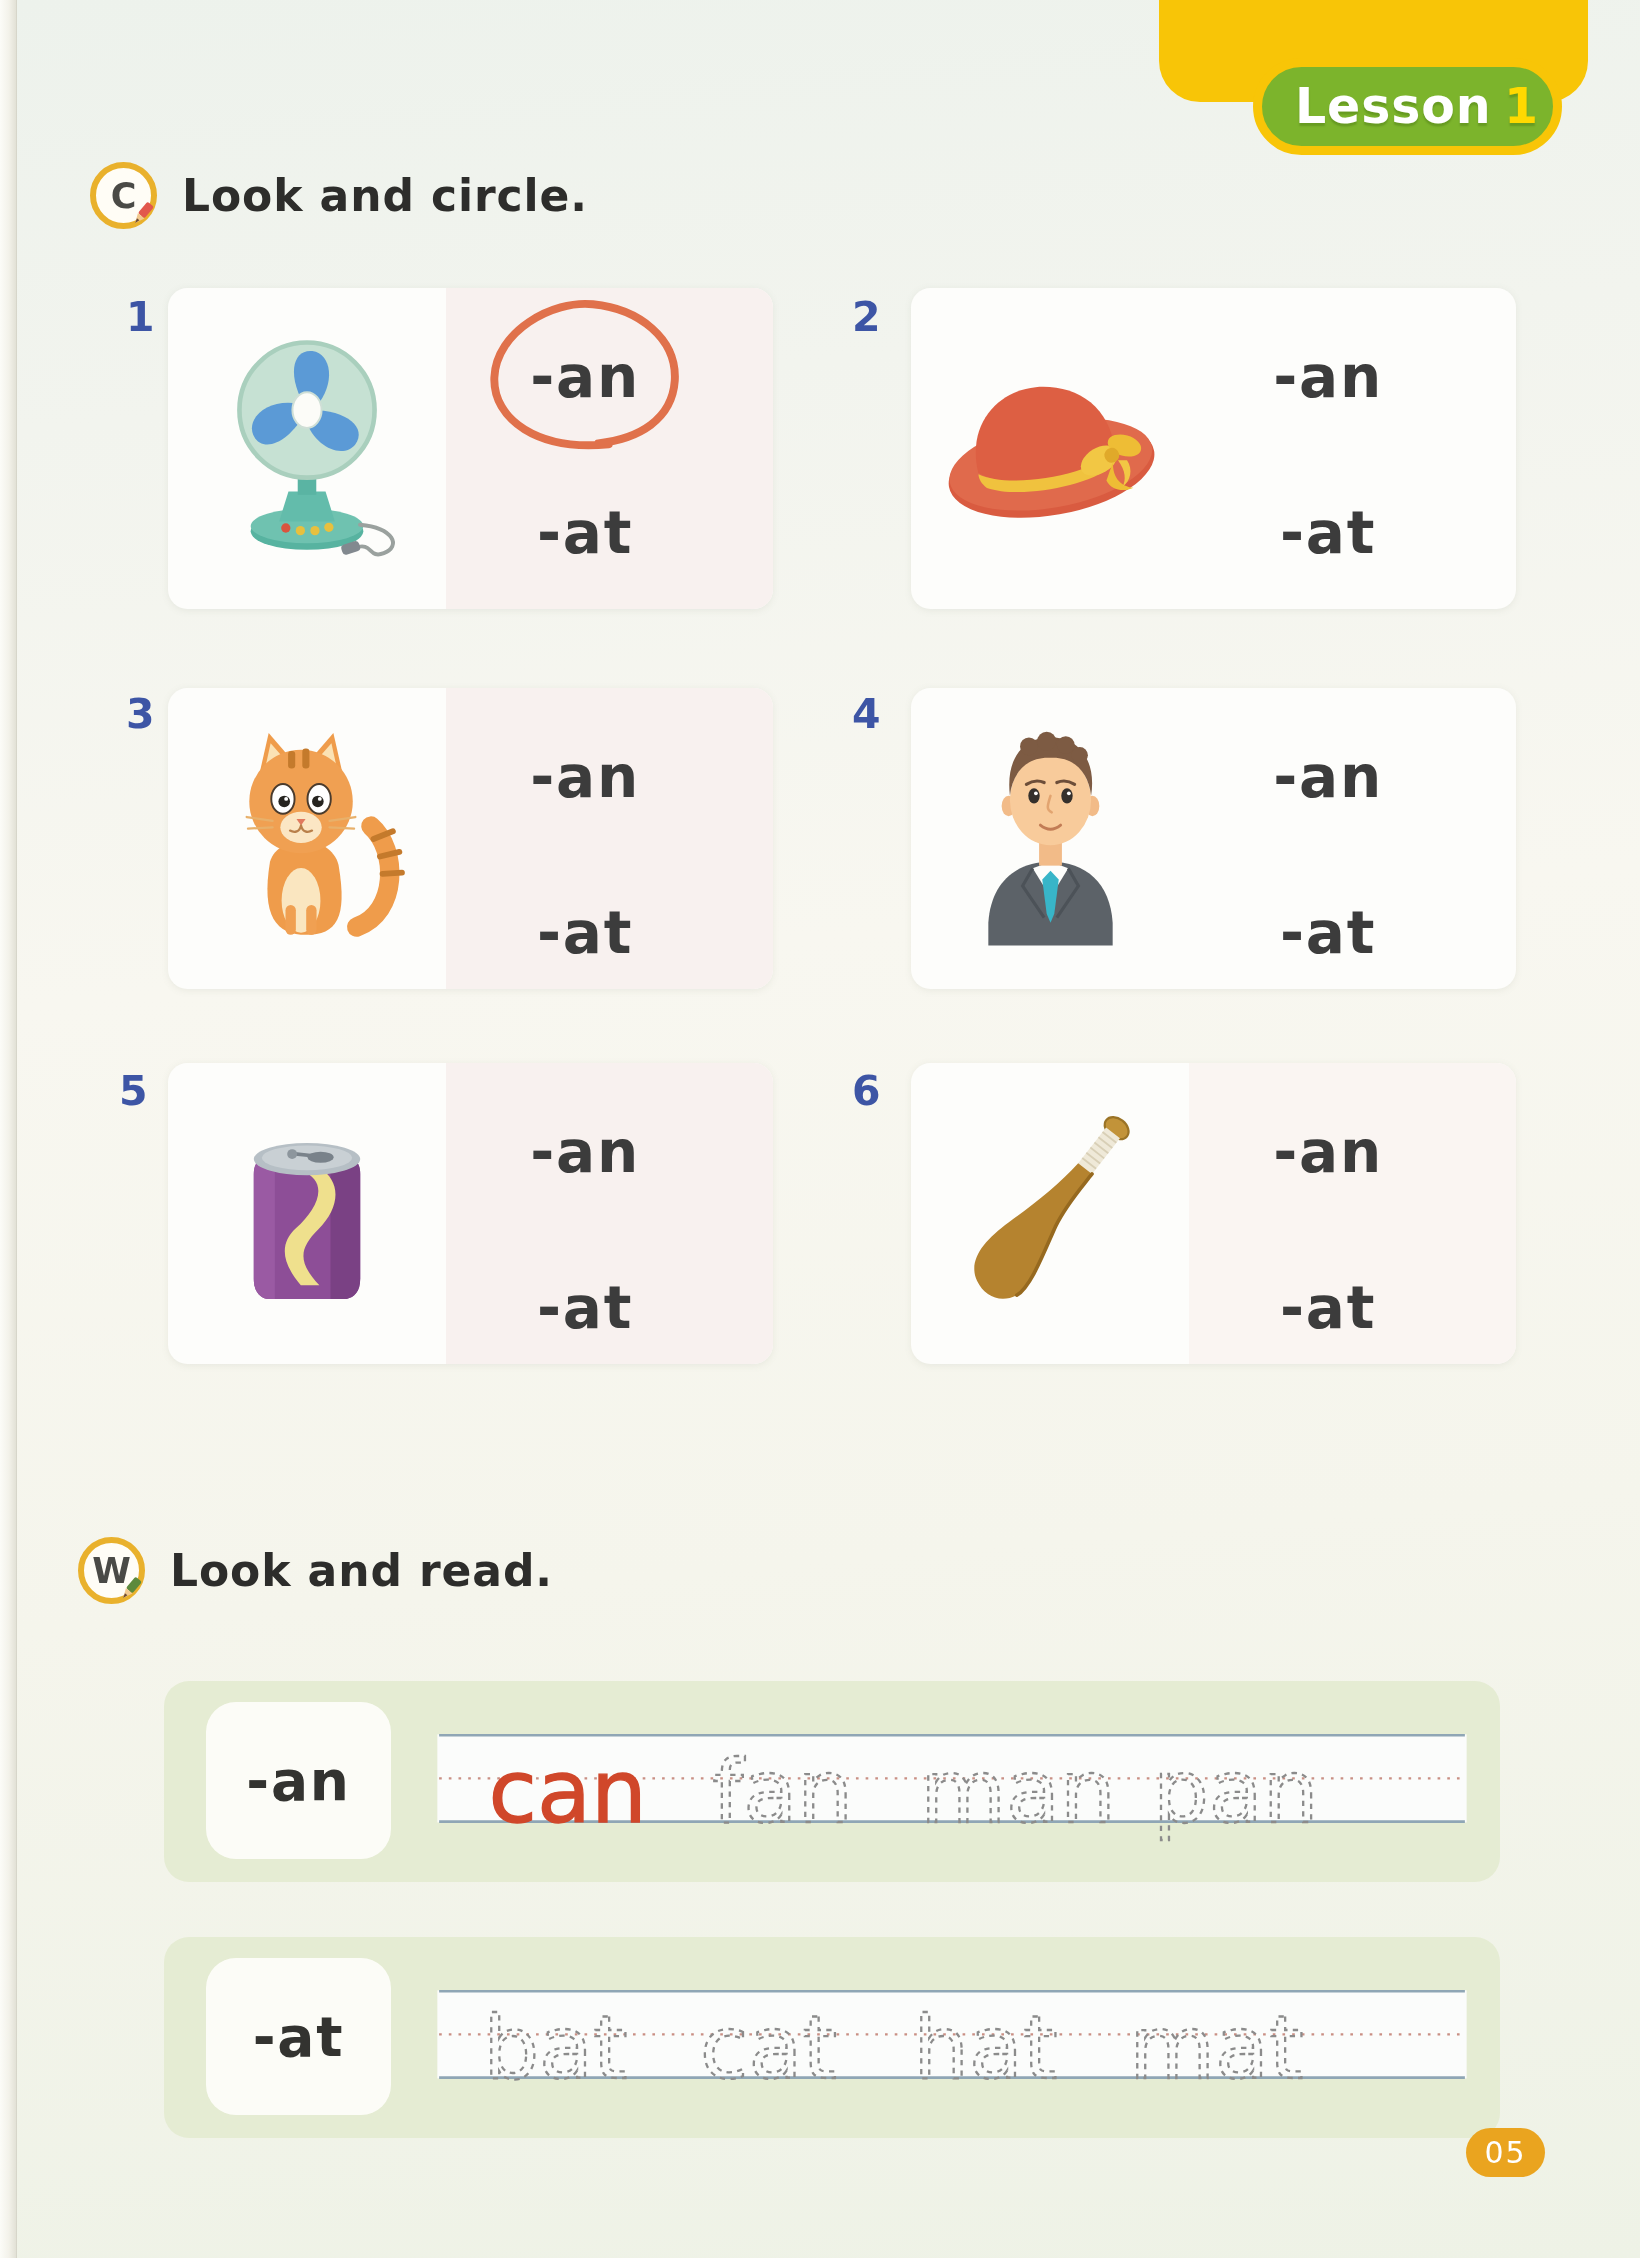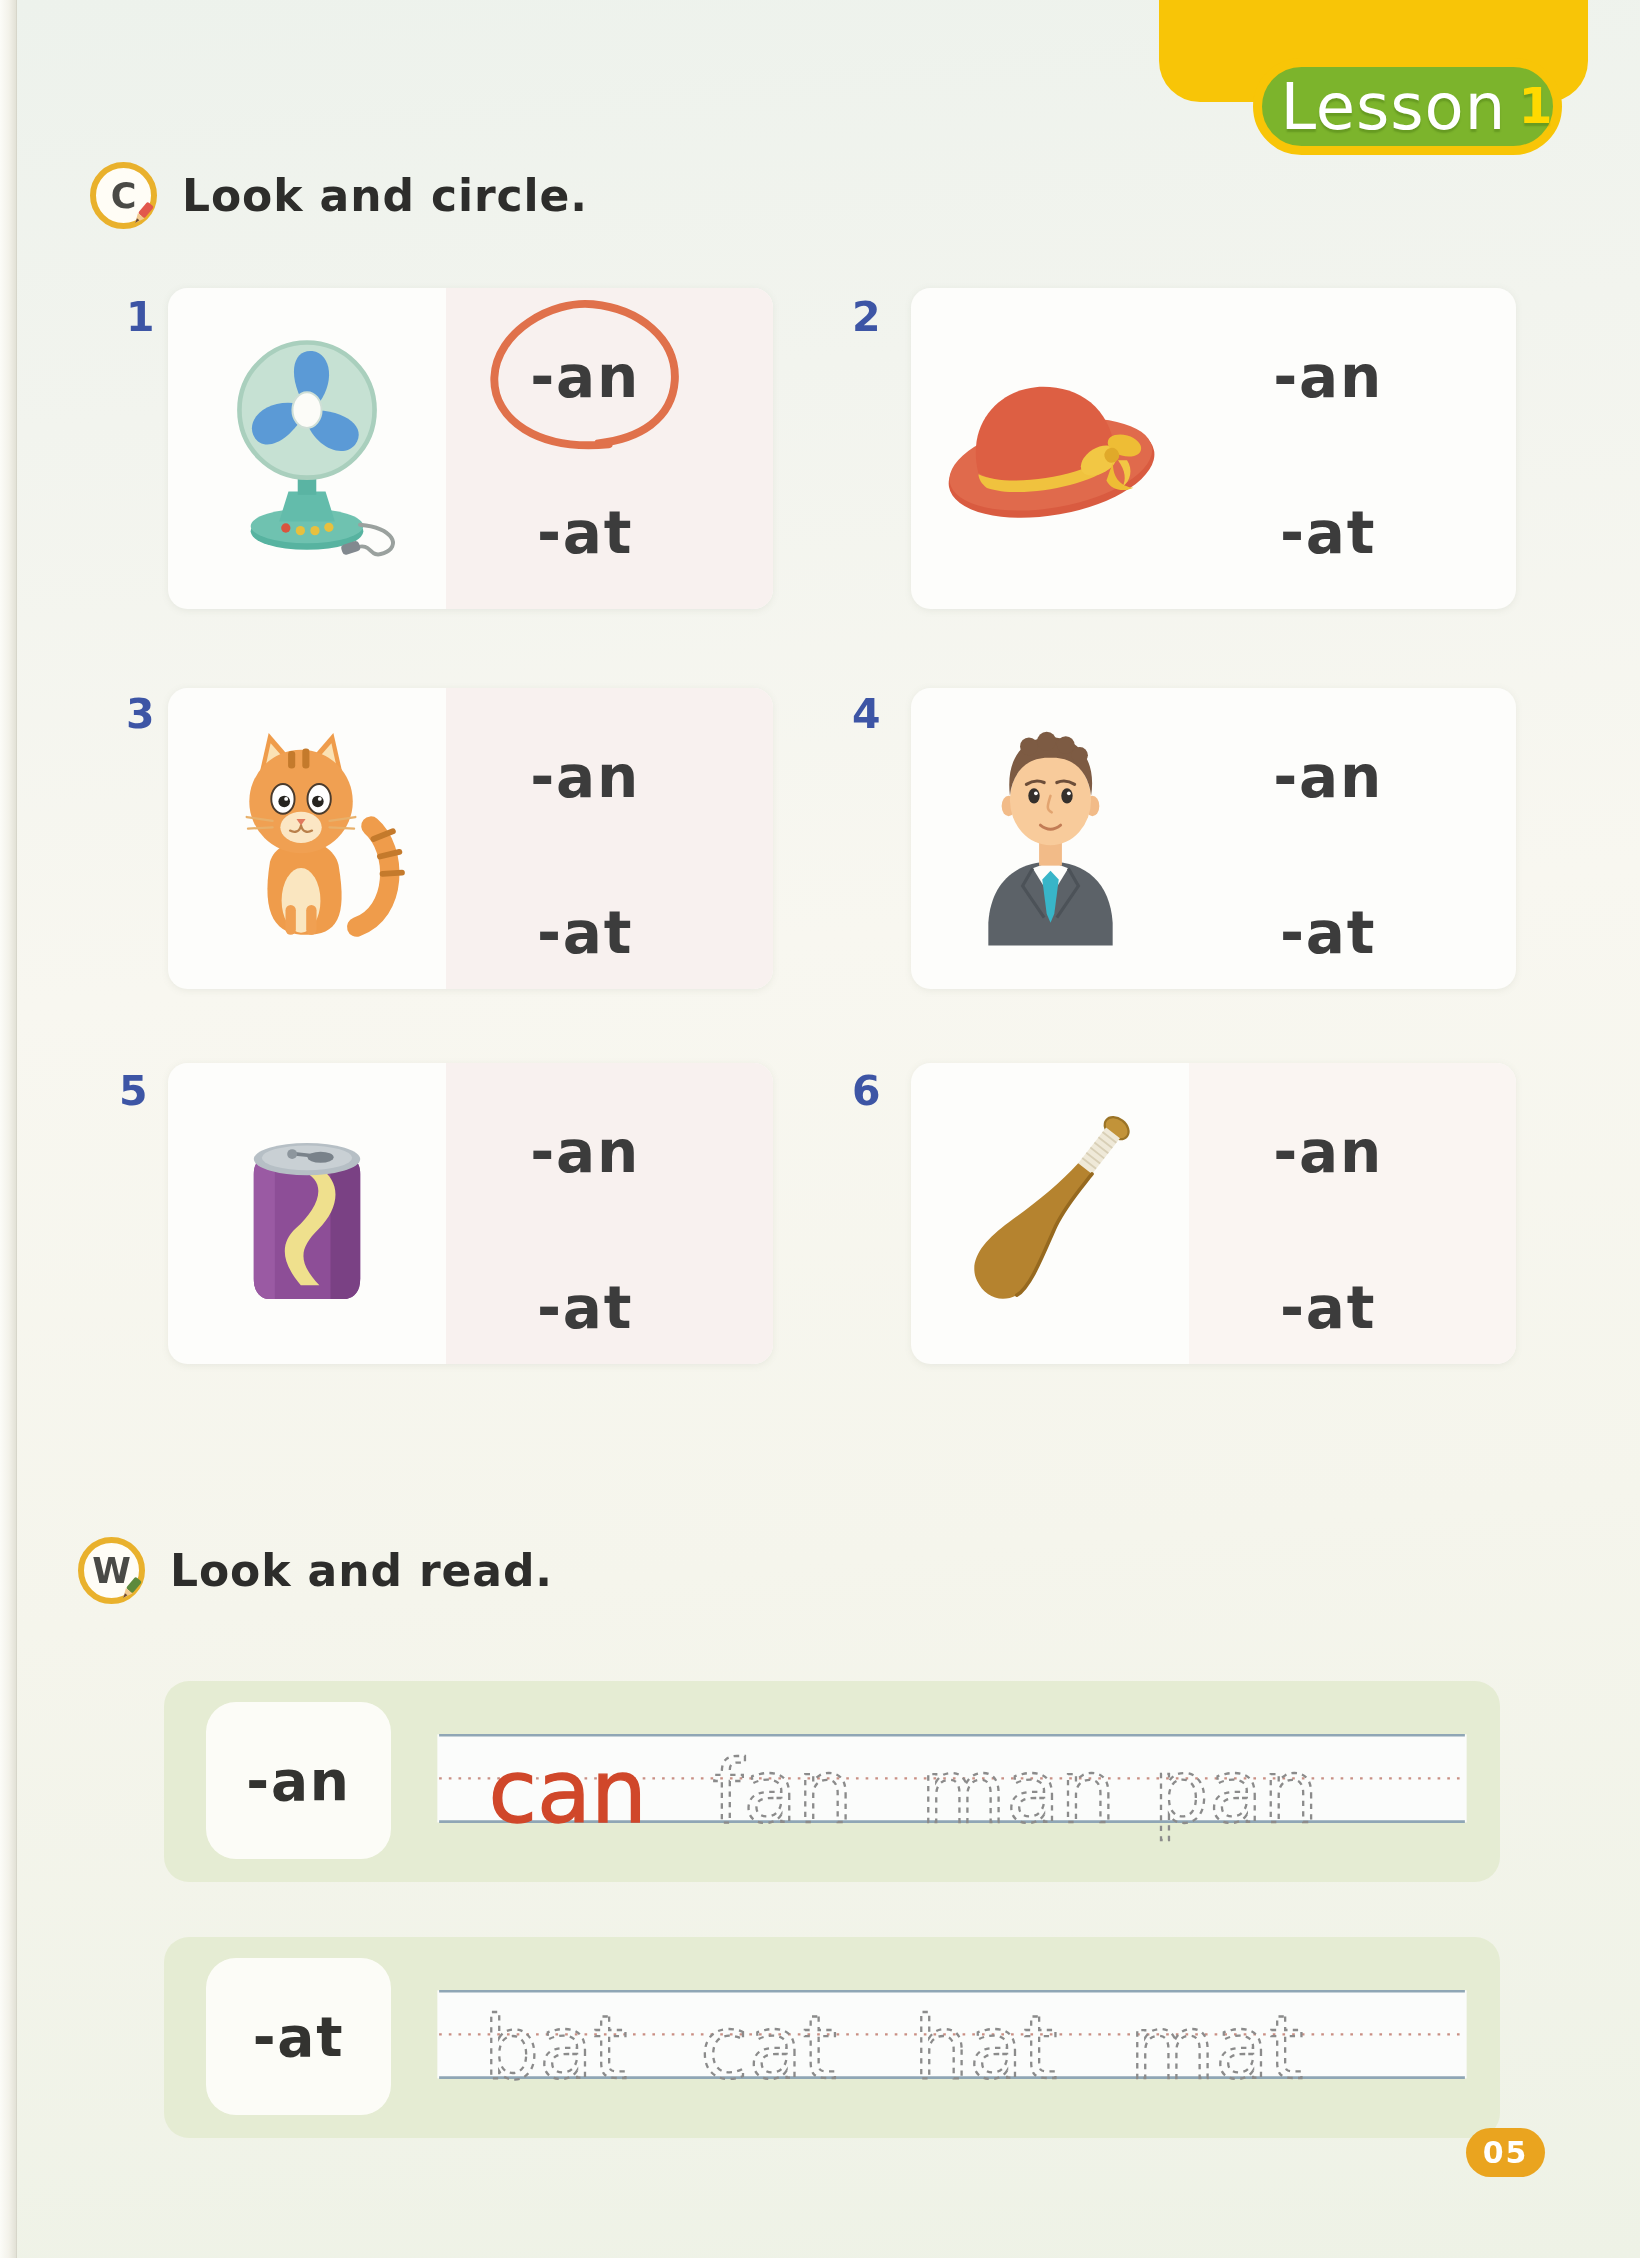--- a/index.html
+++ b/index.html
@@ -10,21 +10,21 @@
   }
   .binding{position:absolute;left:0;top:0;bottom:0;width:16px;
     background:linear-gradient(90deg,#fcfcf8 0%,#f3f2ea 55%,#e2e1d6 100%);
     border-right:0.9px solid #d7d6ca;}
   
   .lesson-tab{position:absolute;left:1159px;top:0;width:429px;height:102px;background:#f8c507;
     border-radius:0 0 41px 41px;}
   .lesson-pill{position:absolute;left:1253px;top:58px;width:309px;height:97px;box-sizing:border-box;
     background:#7cb42c;border:9.7px solid #f8c507;border-radius:49px;
     display:flex;align-items:center;justify-content:center;gap:12.4px;}
-  .lesson-pill .word{font-size:64px;font-weight:400;color:#ffffff;letter-spacing:0.9px;text-shadow:0 2.6px 1.8px rgba(40,80,0,.25);margin-left:18px;}
+  .lesson-pill .word{font-size:49px;font-weight:700;color:#ffffff;letter-spacing:0.9px;text-shadow:0 2.6px 1.8px rgba(40,80,0,.25);margin-left:18px;}
   .lesson-pill .no{font-size:49px;font-weight:700;color:#ffd900;text-shadow:0 2.6px 1.8px rgba(40,80,0,.25);}
   
   .hdr{position:absolute;display:flex;align-items:center;gap:25px;}
   .act-icon{width:67px;height:67px;border-radius:50%;background:#fffdf6;border:6.2px solid #e9b12c;
     box-sizing:border-box;display:flex;align-items:center;justify-content:center;
     font-weight:700;font-size:35px;color:#4a4a46;position:relative;flex:0 0 auto;}
   .act-icon svg{position:absolute;right:-5.3px;bottom:-5.3px;}
   .hdr .title{font-size:44px;font-weight:700;color:#2d2d2b;letter-spacing:0.9px;}
   
   .num{position:absolute;font-size:41px;font-weight:700;color:#3d55a5;}
@@ -43,21 +43,21 @@
   .labelbox{position:absolute;left:42px;top:21px;width:185px;height:157px;background:rgba(253,253,249,.95);
     border-radius:30px;display:flex;align-items:center;justify-content:center;}
   .labelbox span{font-size:55px;font-weight:700;color:#333330;letter-spacing:1.8px;}
   .strip{position:absolute;left:273px;top:41px;overflow:visible;}
   .strip text{font-family:"DejaVu Sans","Liberation Sans",sans-serif;font-size:100px;}
   .strip text.dash{fill:none;stroke:#8b8b8b;stroke-width:2.6;stroke-dasharray:6 6;}
   .strip text.solid{fill:#d0472a;stroke:#d0472a;stroke-width:1.5;}
   
   .badge{position:absolute;left:1466px;top:2128px;width:79px;height:49px;background:#eaa41f;border-radius:25px;
     display:flex;align-items:center;justify-content:center;}
-  .badge span{color:#fff;font-size:30px;font-weight:700;letter-spacing:1.8px;}
+  .badge span{color:#fff;font-size:30px;font-weight:400;letter-spacing:1.8px;}
 </style>
 </head>
 <body>
 
 <div id="page">
   <div class="binding"></div>
 
   <div class="lesson-tab"></div>
   <div class="lesson-pill">
     <span class="word">Lesson</span>

